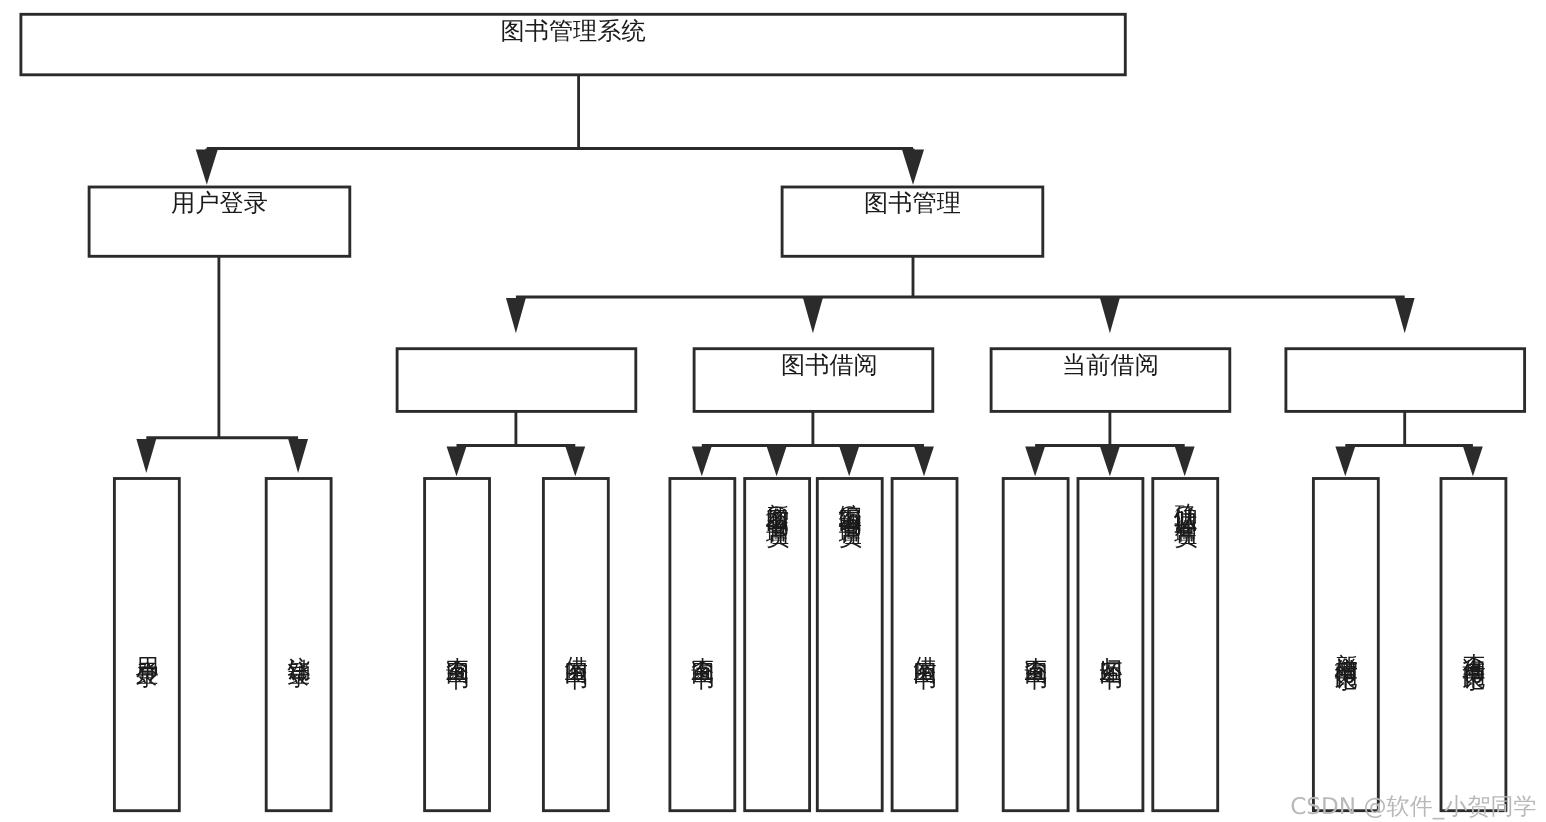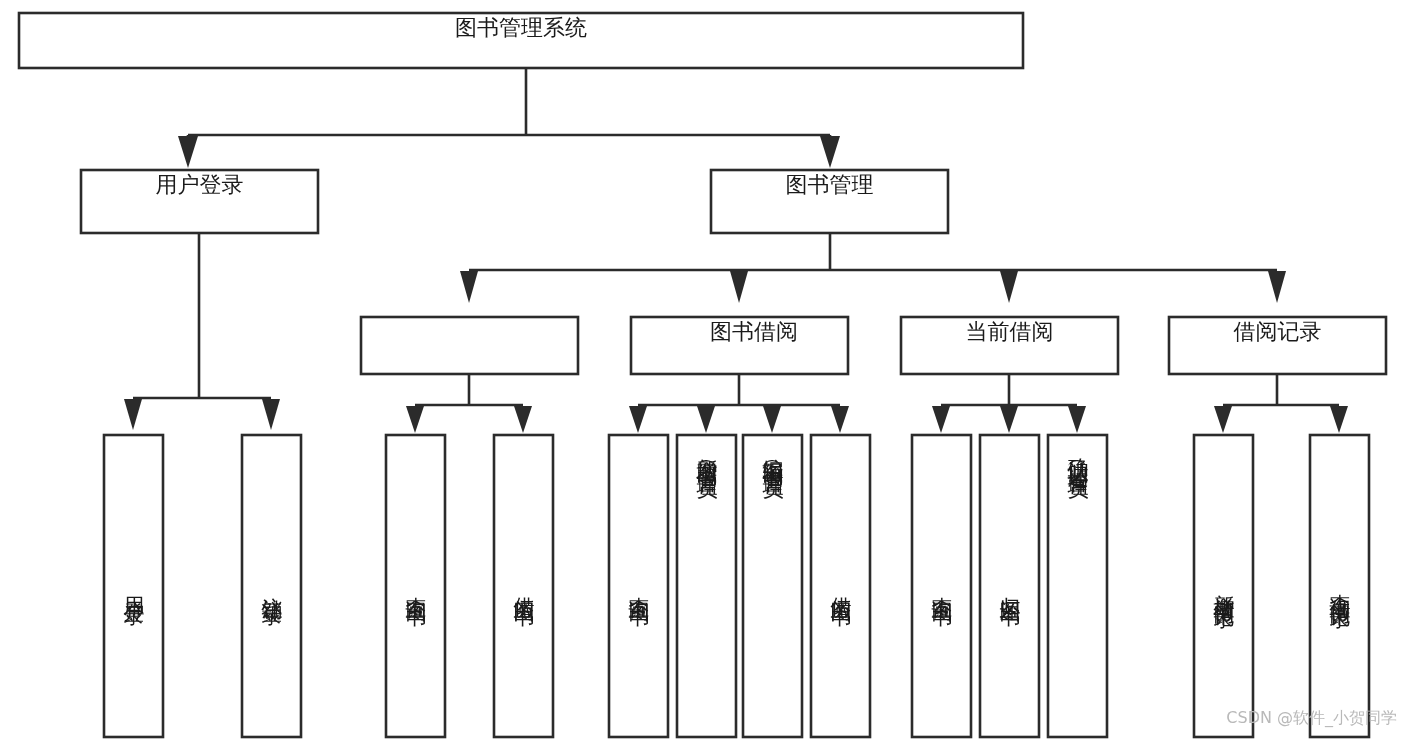--- a/index.html
+++ b/index.html
@@ -66,23 +66,23 @@
   }
   .hlabel-text {
     font-family: "DejaVu Sans", "Liberation Sans", sans-serif;
     font-size: 22px;
     color: #1a1a1a;
     white-space: nowrap;
   }
   .watermark {
     position: absolute;
     right: 8px;
-    bottom: 18px;
-    font-family: "DejaVu Sans", "Liberation Sans", sans-serif;
-    font-size: 16px;
+    bottom: 0;
+    font-family: "DejaVu Sans", "Liberation Sans", sans-serif;
+    font-size: 21px;
     color: #b9b9b9;
     white-space: nowrap;
     pointer-events: none;
     margin-left: 35px;
   }
 </style>
 </head>
 <body>
 
 <div id="diagram-root">
@@ -172,23 +172,20 @@
   <div class="hlabel-wrap" style="left:711px; top:170px; width:237px; height:50px;">
     <span class="hlabel-text">图书管理</span>
   </div>
 
   <div class="hlabel-wrap" style="left:631px; top:317px; width:246px; height:57px;">
     <span class="hlabel-text">图书借阅</span>
   </div>
   <div class="hlabel-wrap" style="left:901px; top:317px; width:217px; height:57px;">
     <span class="hlabel-text">当前借阅</span>
   </div>
-  <div class="hlabel-wrap" style="left:1169px; top:317px; width:217px; height:57px;">
-    <span class="hlabel-text">借阅记录</span>
-  </div>
 
   <div class="vlabel-wrap" style="left:104px; top:435px; width:59px; height:302px;">
     <span class="vlabel-text">用户登录</span>
   </div>
   <div class="vlabel-wrap" style="left:242px; top:435px; width:59px; height:302px;">
     <span class="vlabel-text">注销登录</span>
   </div>
 
   <div class="vlabel-wrap" style="left:386px; top:435px; width:59px; height:302px;">
     <span class="vlabel-text">查询图书</span>

